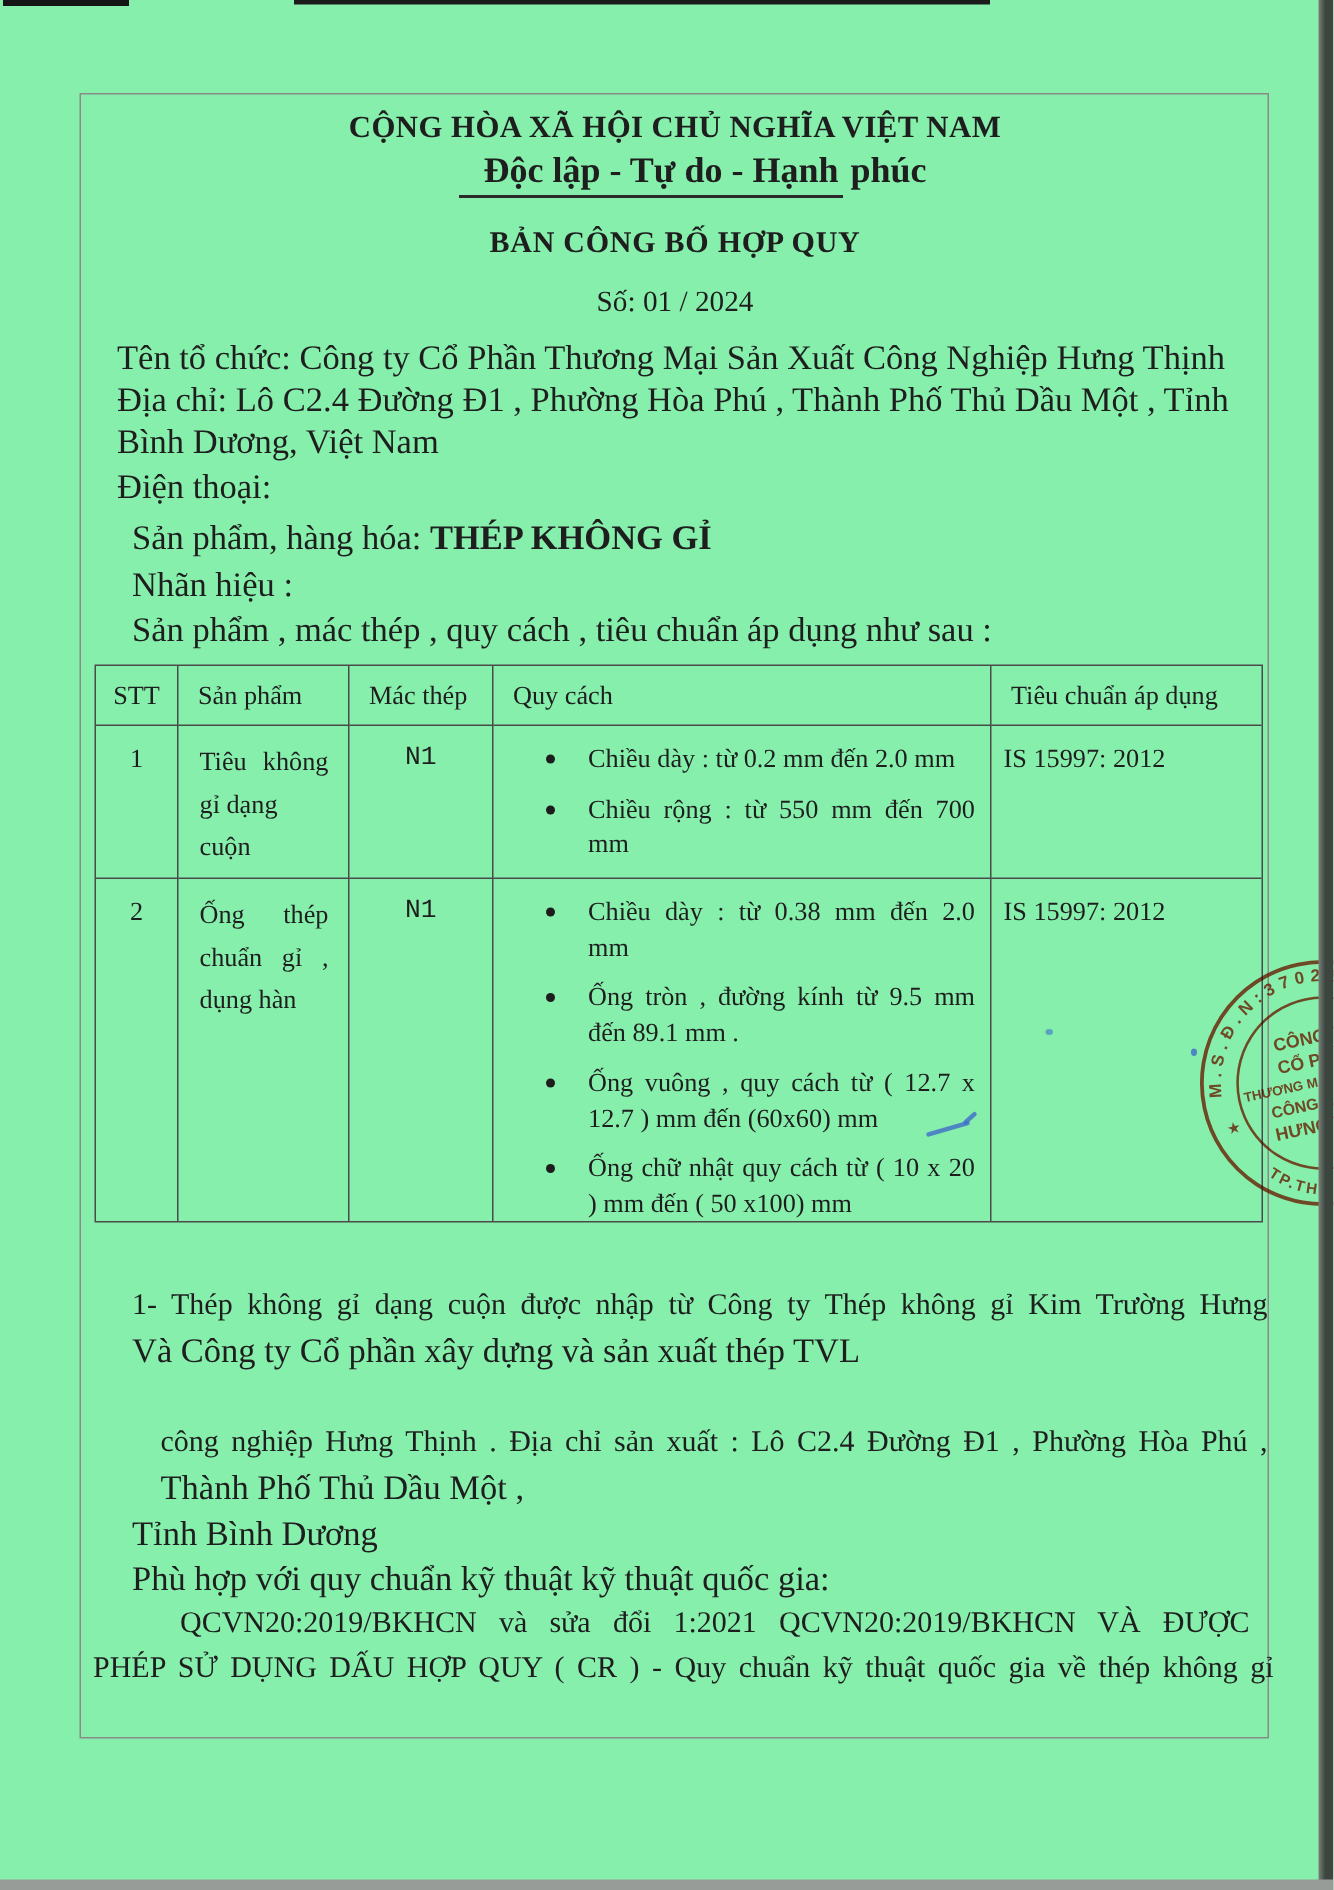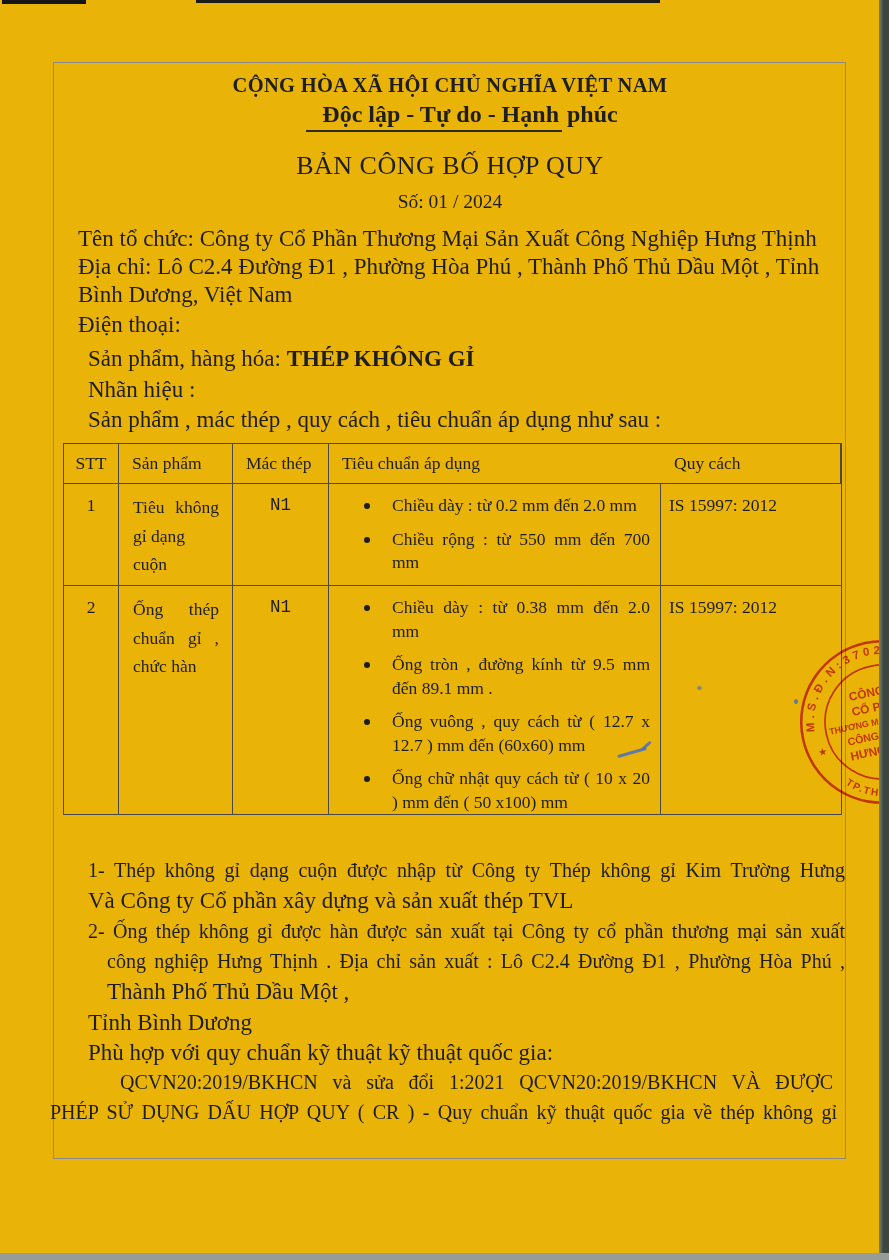--- a/index.html
+++ b/index.html
@@ -1,31 +1,31 @@
 <!DOCTYPE html>
 <html><head>
 <meta charset="utf-8">
 <style>
   html,body { margin:0; padding:0; background:#e8e8e8; }
   .page {
     position:relative; width:889px; height:1260px; overflow:hidden;
-    background:#eab308; font-family:"Liberation Serif","DejaVu Serif",serif;
+    background:#86efac; font-family:"Liberation Serif","DejaVu Serif",serif;
     color:#1e1e1e;
   }
   .abs { position:absolute; }
   .ctr { left:53px; width:794px; text-align:center; }
 
   .frame { left:53px; top:62px; width:793px; height:1097px;
            border:1.5px solid #8a8a8a; box-sizing:border-box; }
 
   .republic { top:74px; font-weight:bold; font-size:20.5px; letter-spacing:.3px; }
   .motto    { top:101px; font-weight:bold; font-size:24px;padding-left:12px; }
   .motto .u { display:inline-block; border-bottom:2.5px solid #2b2b2b; padding:0 3px 2px 16px; }
   .motto .tail { padding-left:5px; }
-  .title  { top:151px; font-weight:normal; font-size:26px; letter-spacing:.5px; }
+  .title  { top:151px; font-weight:bold; font-size:20px; letter-spacing:.5px; }
   .docnum { top:191px; font-size:19.5px; }
 
   .line { position:absolute; font-size:23px; line-height:25px; white-space:nowrap; }
   .wrapline { position:absolute; font-size:20px; line-height:25px; }
   .jall { text-align:justify; text-align-last:justify; white-space:normal; }
   .b { font-weight:bold; }
 
   .table { position:absolute; left:63px; top:443px;
            display:grid; grid-template-columns:55px 114px 96px 332px 180px;
            grid-template-rows:40px 102px 228px;
@@ -81,22 +81,22 @@
   <div class="line" style="left:78px; top:282px;">Bình Dương, Việt Nam</div>
   <div class="line" style="left:78px; top:312px;text-align:center;">Điện thoại:</div>
   <div class="line" style="left:88px; top:346px;"><span>Sản phẩm, hàng hóa: </span><span class="b">THÉP KHÔNG GỈ</span></div>
   <div class="line" style="left:88px; top:377px;">Nhãn hiệu :</div>
   <div class="line" style="left:88px; top:407px;">Sản phẩm , mác thép , quy cách , tiêu chuẩn áp dụng như sau :</div>
 
   <div class="table">
     <div class="cell th c0 br bb">STT</div>
     <div class="cell th br bb">Sản phẩm</div>
     <div class="cell th br bb">Mác thép</div>
+    <div class="cell th br bb">Quy cách</div>
     <div class="cell th bb">Tiêu chuẩn áp dụng</div>
-    <div class="cell th br bb">Quy cách</div>
 
     <div class="cell c-stt br bb">1</div>
     <div class="cell c-prod br bb">
       <div class="jall">Tiêu không</div>
       <div>gỉ dạng cuộn</div>
     </div>
     <div class="cell c-grade br bb">N1</div>
     <div class="cell c-spec br bb">
       <div class="spec">
         <span class="dot"></span>
@@ -111,21 +111,21 @@
           <div>mm</div>
         </div>
       </div>
     </div>
     <div class="cell c-std bb">IS 15997: 2012</div>
 
     <div class="cell c-stt br">2</div>
     <div class="cell c-prod br">
       <div class="jall">Ống thép</div>
       <div class="jall">chuẩn gỉ ,</div>
-      <div>chức hàn</div>
+      <div>dụng hàn</div>
     </div>
     <div class="cell c-grade br">N1</div>
     <div class="cell c-spec br">
       <div class="spec">
         <span class="dot"></span>
         <div class="stx">
           <div class="jall">Chiều dày : từ 0.38 mm đến 2.0</div>
           <div>mm</div>
         </div>
       </div>
@@ -149,27 +149,26 @@
           <div class="jall">Ống chữ nhật quy cách từ ( 10 x 20</div>
           <div>) mm đến ( 50 x100) mm</div>
         </div>
       </div>
     </div>
     <div class="cell c-std">IS 15997: 2012</div>
   </div>
 
   <div class="wrapline jall" style="left:88px; top:858px; width:757px;"><span>1-</span> <span>Thép không gỉ dạng cuộn được nhập từ Công ty Thép không gỉ Kim Trường Hưng</span></div>
   <div class="line" style="left:88px; top:888px;">Và Công ty Cổ phần xây dựng và sản xuất thép TVL</div>
-  <div class="wrapline jall" style="left:88px; top:919px; width:757px;"><span>2-</span> <span>Ống thép không gỉ được hàn được sản xuất tại Công ty cổ phần thương mại sản xuất</span></div>
   <div class="wrapline jall" style="left:107px; top:949px; width:738px;">công nghiệp Hưng Thịnh . Địa chỉ sản xuất : Lô C2.4 Đường Đ1 , Phường Hòa Phú ,</div>
   <div class="line" style="left:107px; top:979px;">Thành Phố Thủ Dầu Một ,</div>
   <div class="line" style="left:88px; top:1010px;">Tỉnh Bình Dương</div>
   <div class="line" style="left:88px; top:1040px;">Phù hợp với quy chuẩn kỹ thuật kỹ thuật quốc gia:</div>
   <div class="wrapline jall" style="left:120px; top:1070px; width:713px;">QCVN20:2019/BKHCN và sửa đổi 1:2021 QCVN20:2019/BKHCN VÀ ĐƯỢC</div>
-  <div class="wrapline jall" style="left:50px; top:1100px; width:787px;">PHÉP SỬ DỤNG DẤU HỢP QUY ( CR ) - Quy chuẩn kỹ thuật quốc gia về thép không gỉ</div>
+  <div class="wrapline jall" style="left:62px; top:1100px; width:787px;">PHÉP SỬ DỤNG DẤU HỢP QUY ( CR ) - Quy chuẩn kỹ thuật quốc gia về thép không gỉ</div>
 
   <svg class="abs stamp" viewBox="0 0 200 200">
     <defs>
       <path id="arcT" d="M 22.7,120.7 A 80,80 0 1 1 177.3,120.7"></path>
       <path id="arcB" d="M 28,138 A 77,77 0 0 0 172,138"></path>
     </defs>
     <g transform="rotate(-12 100 100)">
       <circle cx="100" cy="100" r="95" fill="none" stroke="#cf4028" stroke-width="3"></circle>
       <circle cx="100" cy="100" r="67" fill="none" stroke="#cf4028" stroke-width="2"></circle>
       <text font-size="13.5" letter-spacing="4.5" fill="#cf4028"><textPath href="#arcT" startOffset="26">M.S.Đ.N:3702266</textPath></text>

